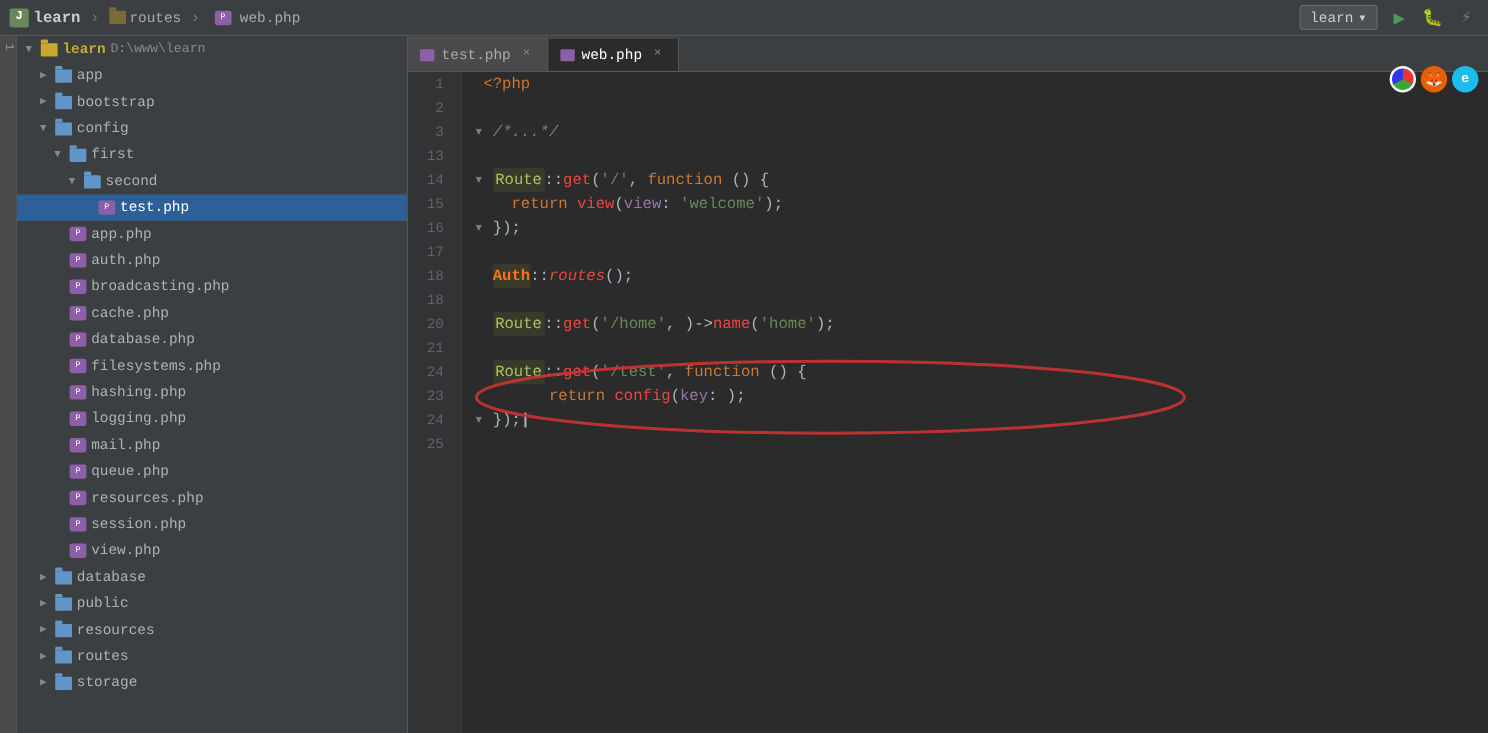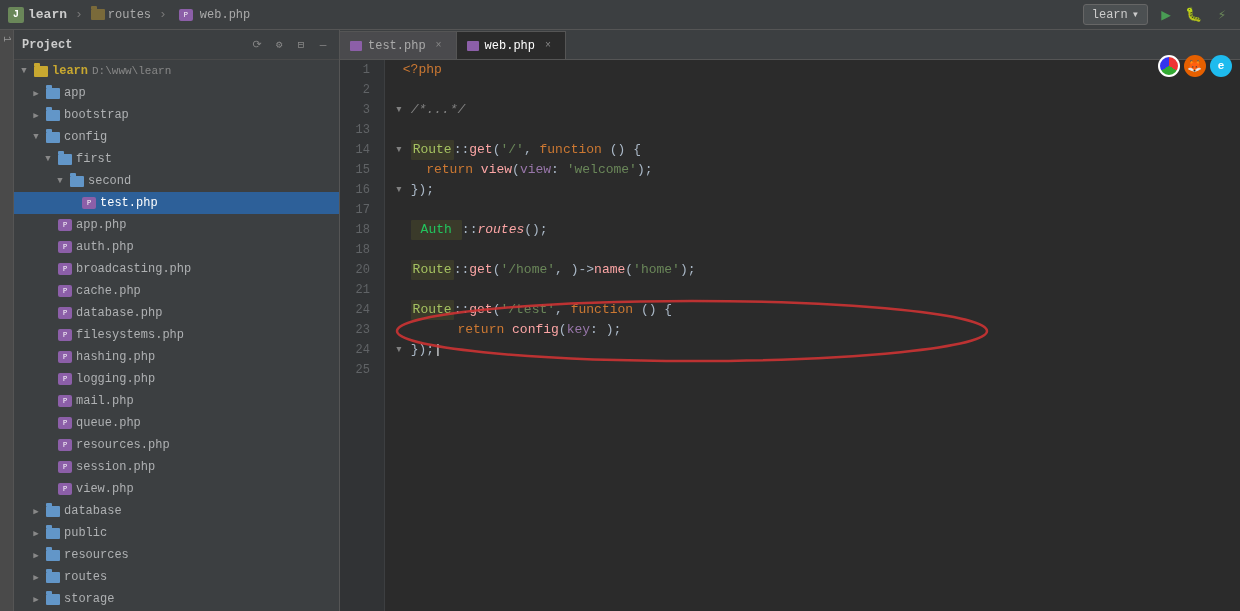--- a/index.html
+++ b/index.html
@@ -261,26 +261,26 @@
     .code-line {
       height: 20px;
       display: flex;
       align-items: center;
       white-space: pre;
       font-size: 13px;
     }
 
     
     .kw { color: #cc7832; } 
-    .fn { color: #fca5a5; } 
+    .fn { color: #ef4444; } 
     .str { color: #6a8759; } 
     .cm { color: #808080; font-style: italic; } 
     .php-tag { color: #cc7832; }
     .route-cls { color: #a5c261; background: #3a3a2a; padding: 0 2px; border-radius: 1px; }
-    .auth-cls { color: #22c55e; background: #3a3a2a; padding: 0 10px; border-radius: 1px; }
+    .auth-cls { color: #f97316; background: #3a3a2a; padding: 0 0; border-radius: 1px; font-weight: bold; }
     .named-param { color: #9876aa; }
   </style>
 </head>
 <body>
 
 <div class="top-bar">
   <div class="top-bar-logo">
     <div class="icon-box">J</div>
     <span>learn</span>
   </div>
@@ -315,27 +315,20 @@
 <div class="main-layout">
 
   <div class="sidebar">
 
     <div style="position:relative;">
       <div style="position:absolute; left:0; top:0; width:14px; background:#4a4a4a; height:100vh; z-index:1; display:flex; align-items:flex-start; justify-content:center; padding-top:6px; border-right:1px solid #555;">
         <span style="writing-mode:vertical-lr; color:#999; font-size:10px;">1</span>
       </div>
     </div>
 
-    <div class="sidebar-header" style="padding-left:22px;">
-      <span class="title">Project</span>
-      <div class="icon-btn">⟳</div>
-      <div class="icon-btn">⚙</div>
-      <div class="icon-btn">⊟</div>
-      <div class="icon-btn">—</div>
-    </div>
 
     <div style="padding-left:14px;">
 
       <div class="tree-item" style="padding-left:4px;">
         <span class="arrow">▼</span>
         <div class="folder-icon folder-yellow"></div>
         <span style="color:#c8a830; font-weight:bold;">learn</span>
         <span style="color:#888; font-size:11px; margin-left:4px;">D:\www\learn</span>
       </div>
 

